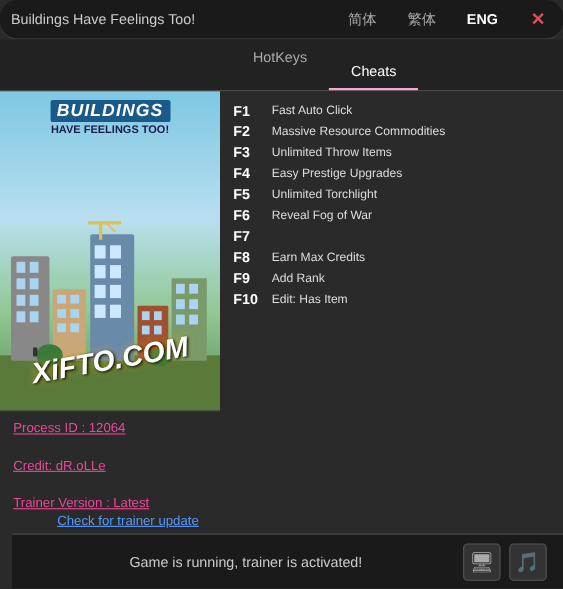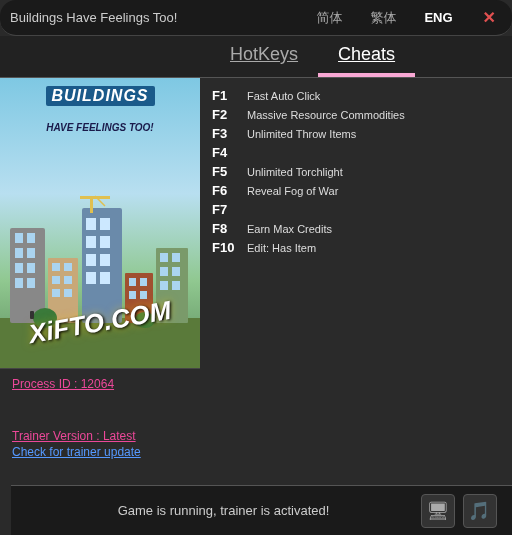--- a/index.html
+++ b/index.html
@@ -53,28 +53,28 @@
     
     .tab-bar {
       display: flex;
       background: #222;
       border-bottom: 1px solid #555;
       padding: 0 10px;
       padding-left: 210px;
     }
     .tab {
       color: #aaa;
-      font-size: 18px;
+      font-size: 13px;
       padding: 8px 20px;
       cursor: pointer;
-      text-decoration: underline;
     }
     .tab.active {
       color: #fff;
-      border-bottom: 4px solid #f9a8d4;
+      border-bottom: 2px solid #f9a8d4;
+      margin-top: 13px;
     }
 
     .xifto-watermark {
       position: absolute;
       bottom: 30px;
       left: 10px;
       right: 10px;
       text-align: center;
       color: rgba(255,255,255,0.85);
       font-size: 22px;
@@ -122,20 +122,21 @@
       color: #ec4899;
       font-size: 12px;
       margin-bottom: 2px;
       text-decoration: underline;
     }
     .update-link {
       color: #5599ff;
       font-size: 12px;
       text-decoration: underline;
       cursor: pointer;
+      margin-left: 40px;
     }
 
     
     .status-bar {
       position: absolute;
       bottom: 0;
       left: 11px;
       right: 0;
       height: 50px;
       background: #1a1a1a;
@@ -196,22 +197,21 @@
       font-style: italic;
       letter-spacing: 1px;
     }
 
     .feelings-text {
       display: block;
       color: #1a1a4a;
       font-size: 10px;
       font-weight: bold;
       text-align: center;
-      margin-top: 16px;
-      font-style: italic;
+      margin-top: 2px;
     }
 
     
     .outer {
       display: flex;
       flex-direction: column;
       height: 499px;
     }
 
     .middle-section {
@@ -332,20 +332,21 @@
         </svg>
 
         <div class="xifto-watermark">
           <span class="xifto-com">XiFTO.COM</span>
         </div>
       </div>
 
       <div class="info-panel" style="background:#2a2a2a;padding:8px 12px;flex:1;">
         <div class="info-line">Process ID : 12064</div>
         <br>
+        <div class="info-line">Credit:   dR.oLLe</div>
         <br>
         <div class="info-line">Trainer Version : Latest</div>
         <div class="update-link">Check for trainer update</div>
       </div>
     </div>
 
     <div class="right-panel">
       <div class="cheats-list">
       <div class="cheat-item">
             <span class="cheat-key">F1</span>
@@ -354,35 +355,40 @@
           <div class="cheat-item">
             <span class="cheat-key">F2</span>
             <span class="cheat-label">Massive Resource Commodities</span>
           </div>
           <div class="cheat-item">
             <span class="cheat-key">F3</span>
             <span class="cheat-label">Unlimited Throw Items</span>
           </div>
           <div class="cheat-item">
             <span class="cheat-key">F4</span>
+            <span class="cheat-label">Easy Prestige Upgrades</span>
           </div>
           <div class="cheat-item">
             <span class="cheat-key">F5</span>
             <span class="cheat-label">Unlimited Torchlight</span>
           </div>
           <div class="cheat-item">
             <span class="cheat-key">F6</span>
             <span class="cheat-label">Reveal Fog of War</span>
           </div>
           <div class="cheat-item">
             <span class="cheat-key">F7</span>
           </div>
           <div class="cheat-item">
             <span class="cheat-key">F8</span>
             <span class="cheat-label">Earn Max Credits</span>
+          </div>
+          <div class="cheat-item">
+            <span class="cheat-key">F9</span>
+            <span class="cheat-label">Add Rank</span>
           </div>
           <div class="cheat-item">
             <span class="cheat-key">F10</span>
             <span class="cheat-label">Edit: Has Item</span>
           </div>
         </div>
       <div style="display:flex;align-items:center;padding:8px 12px;gap:8px;">
         <button class="home-disable-btn">HOME</button>
         <button class="home-disable-btn">Disable All</button>
       </div>

